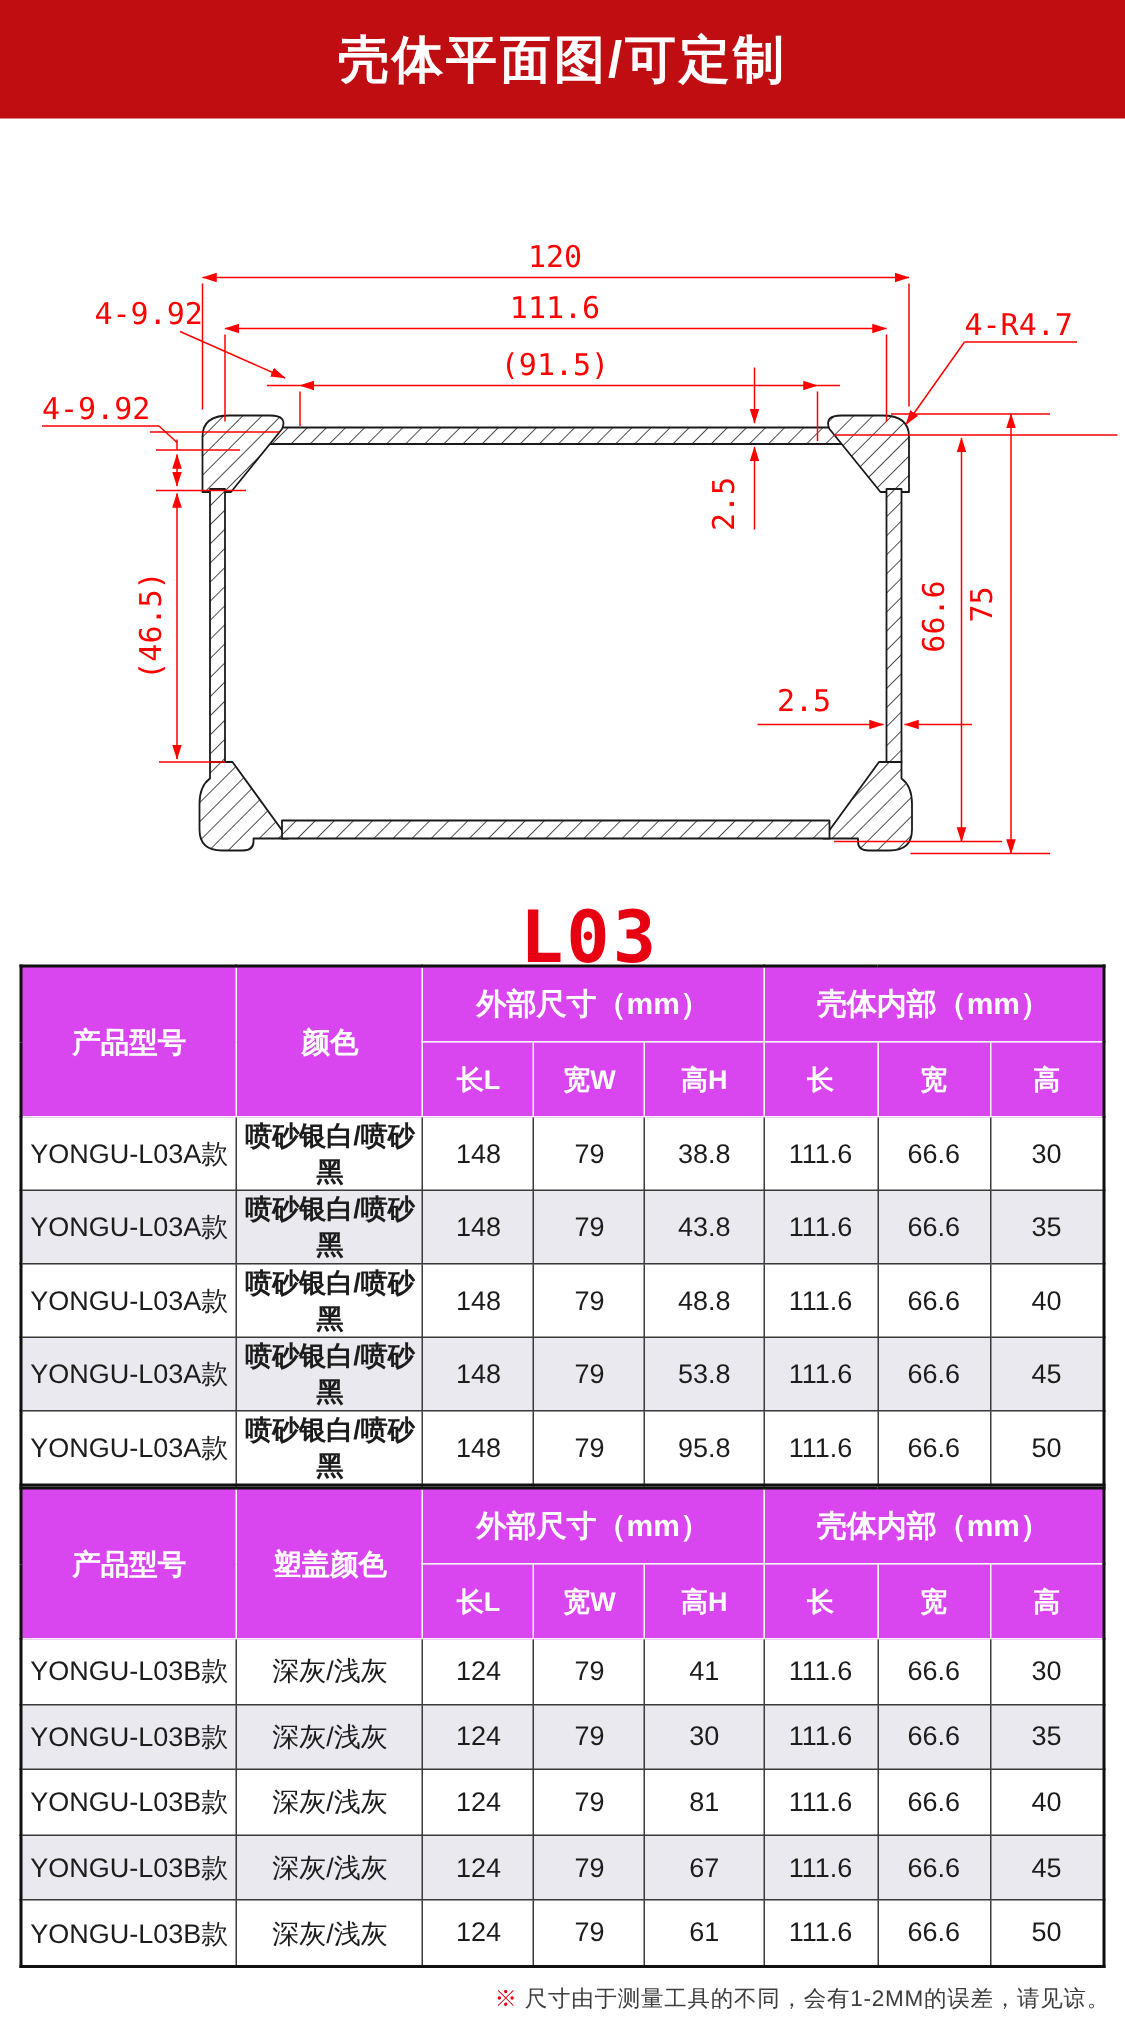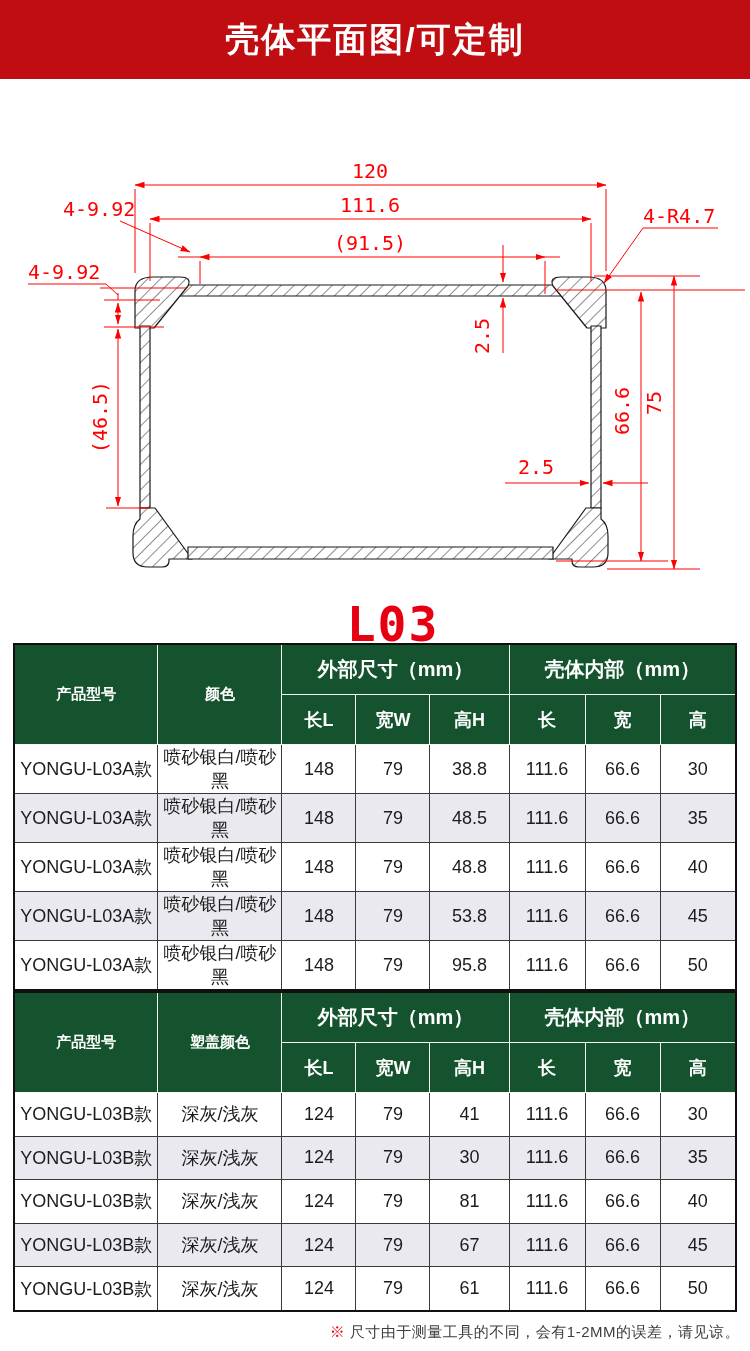--- a/index.html
+++ b/index.html
@@ -24,33 +24,33 @@
   .model-text {
     font-family:"DejaVu Sans Mono", monospace;
     font-size:48px; font-weight:bold; fill:#e60012; letter-spacing:2px;
   }
 
   table.spec-table {
     border-collapse:collapse; table-layout:fixed;
     width:722px; margin:0 auto; border:2px solid #101010;
   }
   table.spec-table thead th {
-    background:#14532d; color:#ffffff; font-weight:bold;
+    background:#d946ef; color:#ffffff; font-weight:bold;
     border:1px solid #f5f5f5; padding:0;
   }
-  th.th-main { font-size:15px; height:49px; }
+  th.th-main { font-size:19px; height:49px; }
   th.th-group { font-size:20px; height:49px; }
   th.th-sub { font-size:18px; height:49px; font-weight:bold; }
   table.spec-table tbody td {
     border:1px solid #3a3a3a; text-align:center; vertical-align:middle;
     height:42.6px; padding:0; font-size:18px; color:#1c1c1c;
   }
   table.spec-table tbody tr.alt { background:#e9e9ef; }
   td.col-model { font-size:17px; }
-  td.col-color-sand { font-size:13.5px; }
+  td.col-color-sand { font-size:13.5px;font-weight:bold; }
   td.col-color-plastic { font-size:17px; }
 
   .t1 { margin-top:7px; }
   .t2 { margin-top:17px; }
 
   .footnote {
     margin-top:11px; padding-right:10px; text-align:right;
     font-size:15px; color:#3d3d3d; letter-spacing:0.5px;padding-left:48px;
   }
   .footnote .star { color:#e60012; }
@@ -186,21 +186,21 @@
       <td>38.8</td>
       <td>111.6</td>
       <td>66.6</td>
       <td>30</td>
     </tr>
     <tr class="alt">
       <td class="col-model">YONGU-L03A款</td>
       <td class="col-color-sand">喷砂银白/喷砂黑</td>
       <td>148</td>
       <td>79</td>
-      <td>48.5</td>
+      <td>43.8</td>
       <td>111.6</td>
       <td>66.6</td>
       <td>35</td>
     </tr>
     <tr>
       <td class="col-model">YONGU-L03A款</td>
       <td class="col-color-sand">喷砂银白/喷砂黑</td>
       <td>148</td>
       <td>79</td>
       <td>48.8</td>

